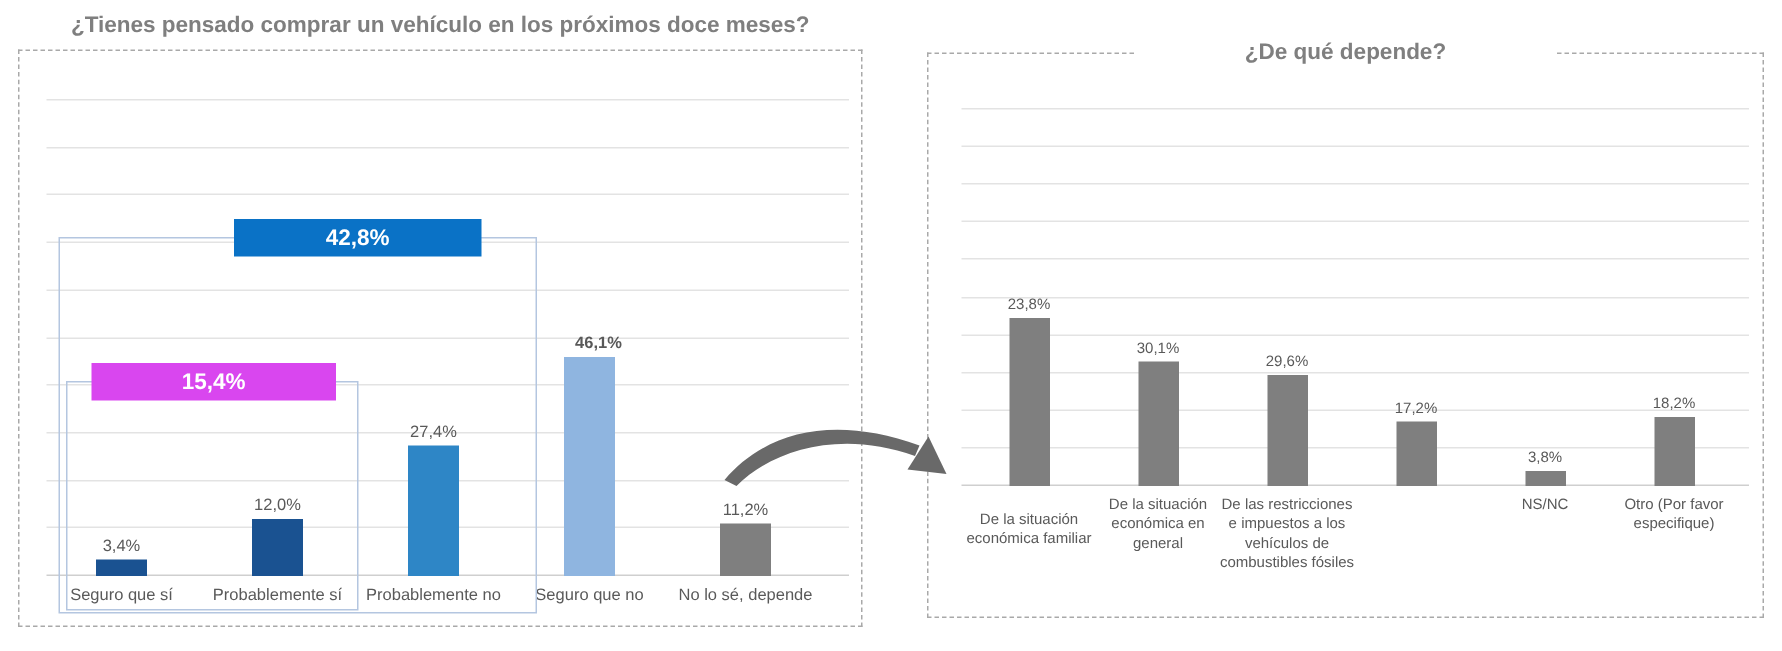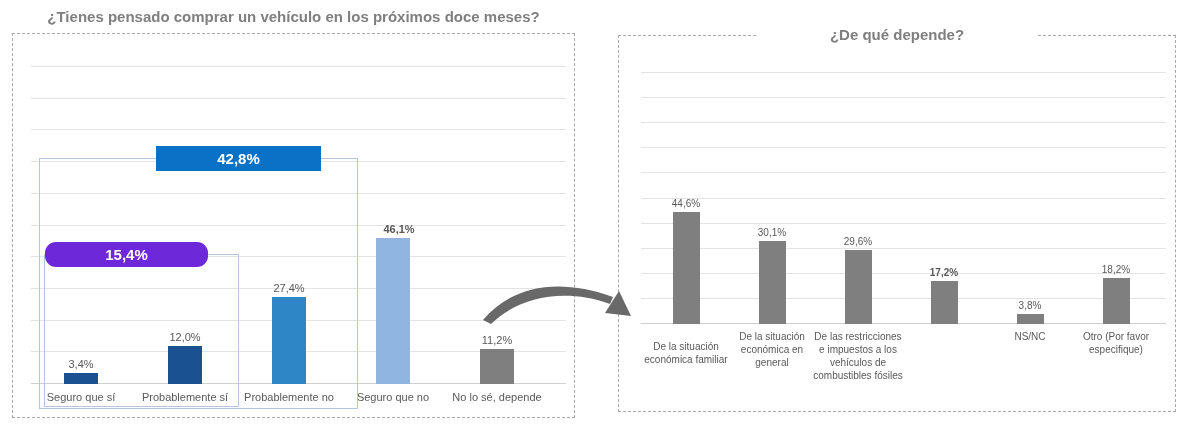--- a/index.html
+++ b/index.html
@@ -63,50 +63,50 @@
         <div class="value-label" style="left: 226px; bottom: 89.858px; font-size: 11px;">27,4%</div>
         <div class="cat-label" style="left: 206px; top: 323px; width: 104px; font-size: 11px; line-height: 14px;">Probablemente no</div>
         <div class="bar" style="left: 345px; width: 34px; height: 146.137px; background: rgb(143, 181, 224);"></div>
         <div class="value-label" style="left: 336px; bottom: 149.137px; font-size: 11px; font-weight: bold;">46,1%</div>
         <div class="cat-label" style="left: 310px; top: 323px; width: 104px; font-size: 11px; line-height: 14px;">Seguro que no</div>
         <div class="bar" style="left: 449px; width: 34px; height: 35.504px; background: rgb(127, 127, 127);"></div>
         <div class="value-label" style="left: 434px; bottom: 38.504px; font-size: 11px;">11,2%</div>
         <div class="cat-label" style="left: 414px; top: 323px; width: 104px; font-size: 11px; line-height: 14px;">No lo sé, depende</div>
       </div>
   <div class="bracket" style="left: 31px; top: 220px; width: 195px; height: 153px;"></div>
-      <div class="banner" style="left: 32px; top: 208px; width: 163px; height: 25px; background: #6d28d9; line-height: 25px; border-radius: 11px;">15,4%</div>
+      <div class="banner" style="left: 48px; top: 208px; width: 163px; height: 25px; background: #d946ef; line-height: 25px;">15,4%</div>
       <div class="bracket" style="left: 26px; top: 124px; width: 319px; height: 251px;"></div>
       <div class="banner" style="left: 143px; top: 112px; width: 165px; height: 25px; background: rgb(10, 114, 198); line-height: 25px;">42,8%</div>
     </div>
 
   <div class="panel" id="right-panel">
     <div class="chart-title" id="right-title">¿De qué depende?</div>
     <div class="plot" id="right-plot">
         <div class="gridline" style="bottom: 25.1px;"></div>
         <div class="gridline" style="bottom: 50.2px;"></div>
         <div class="gridline" style="bottom: 75.3px;"></div>
         <div class="gridline" style="bottom: 100.4px;"></div>
         <div class="gridline" style="bottom: 125.5px;"></div>
         <div class="gridline" style="bottom: 150.6px;"></div>
         <div class="gridline" style="bottom: 175.7px;"></div>
         <div class="gridline" style="bottom: 200.8px;"></div>
         <div class="gridline" style="bottom: 225.9px;"></div>
         <div class="gridline" style="bottom: 251px;"></div>
         <div class="axis-line"></div>
         <div class="bar" style="left: 31.5px; width: 27px; height: 111.946px; background: rgb(127, 127, 127);"></div>
-        <div class="value-label" style="left: 13px; bottom: 114.946px; font-size: 10px;">44,6%</div>
+        <div class="value-label" style="left: 13px; bottom: 114.946px; font-size: 10px;">23,8%</div>
         <div class="cat-label" style="left: 0px; top: 257px; width: 90px; font-size: 10px; line-height: 13px; margin-top: 10px;">De la situación económica familiar</div>
         <div class="bar" style="left: 117.5px; width: 27px; height: 82.579px; background: rgb(127, 127, 127);"></div>
         <div class="value-label" style="left: 99px; bottom: 85.579px; font-size: 10px;">30,1%</div>
         <div class="cat-label" style="left: 86px; top: 257px; width: 90px; font-size: 10px; line-height: 13px;">De la situación económica en general</div>
         <div class="bar" style="left: 203.5px; width: 27px; height: 74.296px; background: rgb(127, 127, 127);"></div>
         <div class="value-label" style="left: 185px; bottom: 77.296px; font-size: 10px;">29,6%</div>
         <div class="cat-label" style="left: 172px; top: 257px; width: 90px; font-size: 10px; line-height: 13px;">De las restricciones e impuestos a los vehículos de combustibles fósiles</div>
         <div class="bar" style="left: 289.5px; width: 27px; height: 43.172px; background: rgb(127, 127, 127);"></div>
-        <div class="value-label" style="left: 271px; bottom: 46.172px; font-size: 10px; font-weight: bold;">17,2%</div>
+        <div class="value-label" style="left: 271px; bottom: 46.172px; font-size: 10px;">17,2%</div>
         <div class="bar" style="left: 375.5px; width: 27px; height: 9.538px; background: rgb(127, 127, 127);"></div>
         <div class="value-label" style="left: 357px; bottom: 12.538px; font-size: 10px;">3,8%</div>
         <div class="cat-label" style="left: 344px; top: 257px; width: 90px; font-size: 10px; line-height: 13px;">NS/NC</div>
         <div class="bar" style="left: 461.5px; width: 27px; height: 45.682px; background: rgb(127, 127, 127);"></div>
         <div class="value-label" style="left: 443px; bottom: 48.682px; font-size: 10px;">18,2%</div>
         <div class="cat-label" style="left: 430px; top: 257px; width: 90px; font-size: 10px; line-height: 13px;">Otro (Por favor especifique)</div>
       </div>
   </div>
 
   <div id="arrow-wrap">

